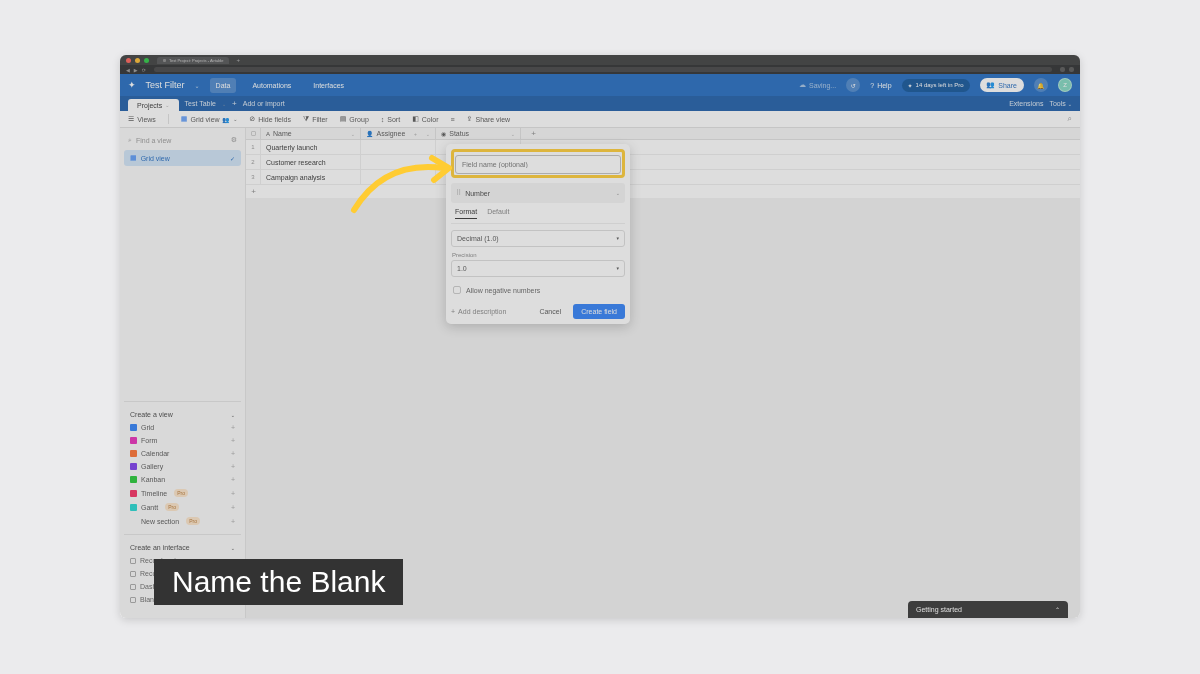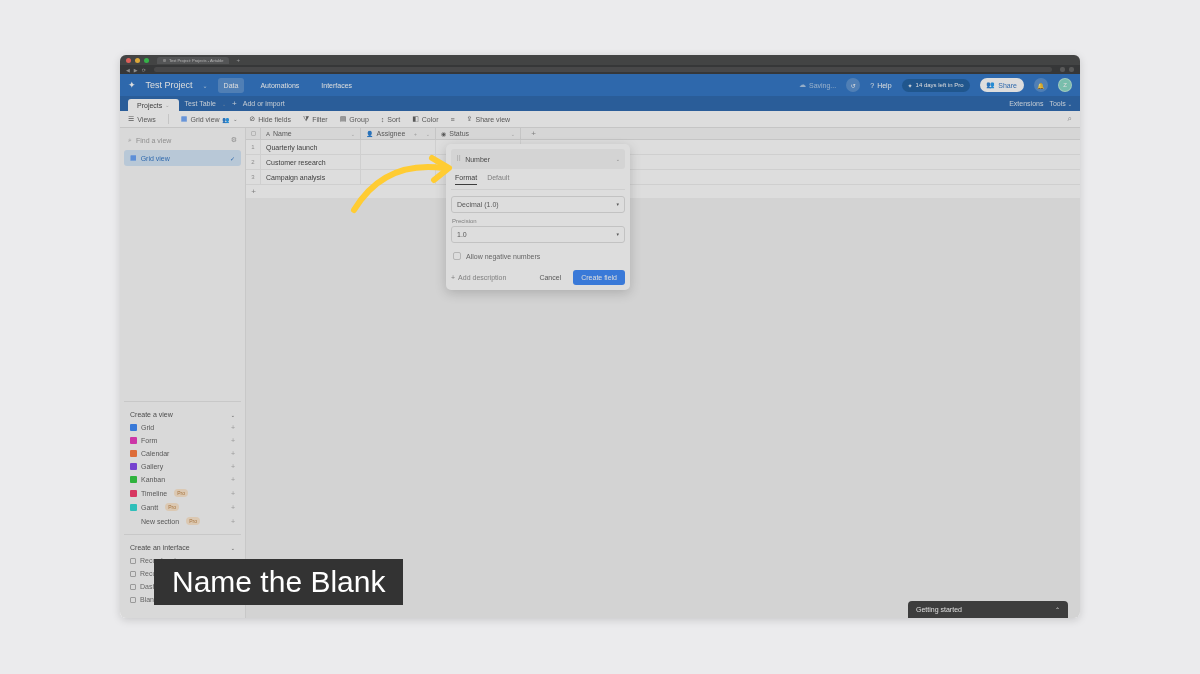--- a/index.html
+++ b/index.html
@@ -147,21 +147,21 @@
     <span class="nav-btn">◀</span>
     <span class="nav-btn">▶</span>
     <span class="nav-btn">⟳</span>
     <div class="url-bar"></div>
     <div class="ext-icon"></div>
     <div class="ext-icon"></div>
   </div>
 
   <div class="app-header">
     <span class="logo-icon">✦</span>
-    <span class="project-title">Test Project</span>
+    <span class="project-title">Test Filter</span>
     <span class="title-chevron">⌄</span>
     <span class="header-tab active">Data</span>
     <span class="header-tab">Automations</span>
     <span class="header-tab">Interfaces</span>
     <span class="header-spacer"></span>
     <span class="saving">
         <span>☁</span>
         <span>Saving...</span>
       </span>
     <span class="bell-icon">↺</span>
@@ -369,20 +369,23 @@
         <div class="row-num">3</div>
         <div class="cell col-name">Campaign analysis</div>
         <div class="cell col-assignee"></div>
         <div class="cell col-status"></div>
       </div>
       <div class="add-row">
         <div class="add-row-btn">+</div>
       </div>
 
       <div class="field-popover">
+        <div class="field-name-highlight">
+          <input class="field-name-input" placeholder="Field name (optional)" style="">
+        </div>
         <div class="field-type-row">
           <span style="color:#aaa;">⠿</span>
           <span>Number</span>
           <span class="field-type-chevron">⌄</span>
         </div>
         <div class="sub-tabs">
           <span class="sub-tab active">Format</span>
           <span class="sub-tab">Default</span>
         </div>
         <div class="format-select">

